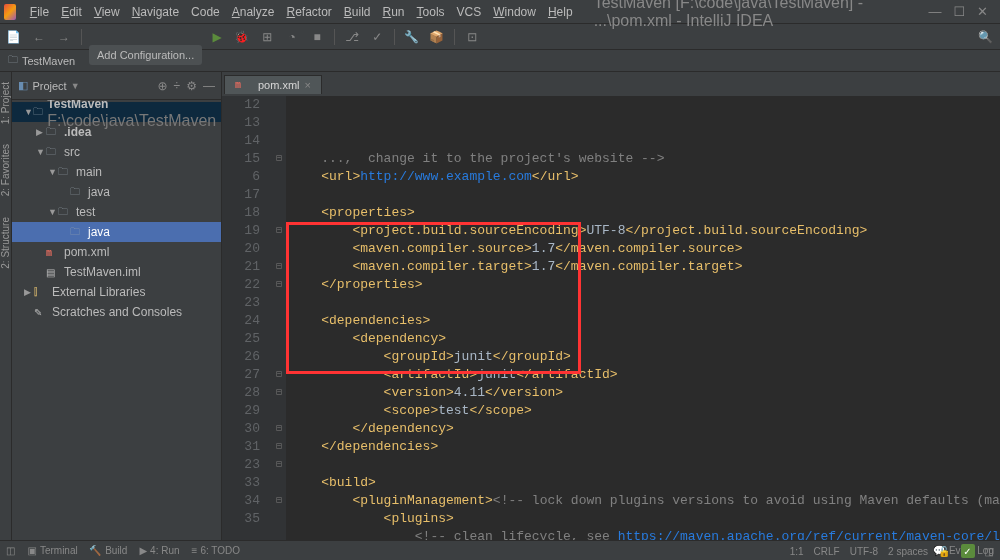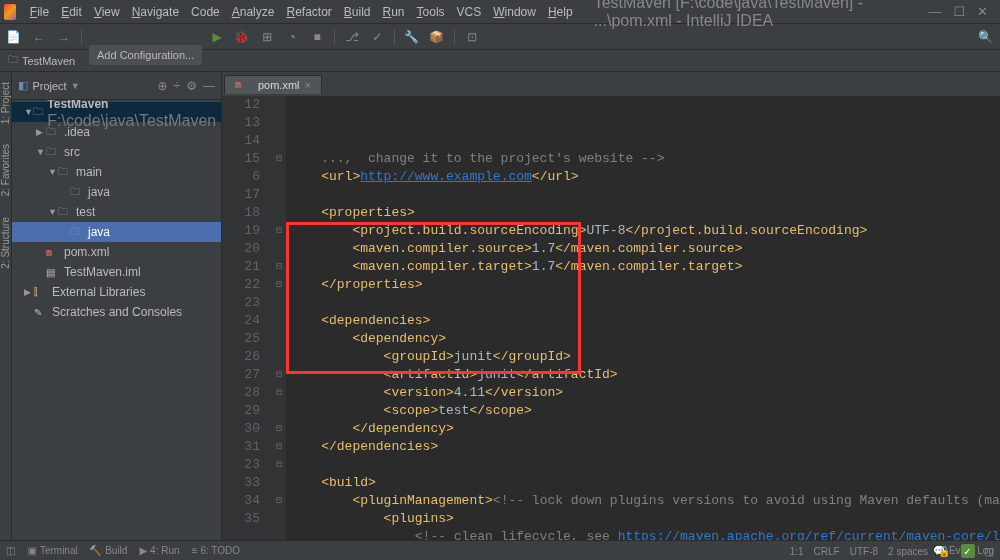--- a/index.html
+++ b/index.html
@@ -50,21 +50,21 @@
 .editor-content { flex: 1; display: flex; overflow: hidden; font-family: 'Consolas', 'Courier New', monospace; font-size: 13px; line-height: 18px; }
 .gutter { width: 50px; background: #313335; color: #606366; text-align: right; padding: 0 6px 0 0; overflow: hidden; }
 .gutter div { height: 18px; padding-right: 6px; }
 .fold-col { width: 14px; background: #313335; color: #666; text-align: center; font-size: 10px; }
 .fold-col div { height: 18px; }
 .code { flex: 1; background: #2b2b2b; overflow-x: auto; position: relative; white-space: pre; padding-left: 4px; }
 .code-line { height: 18px; }
 .tag { color: #e8bf6a; }
 .txt { color: #a9b7c6; }
 .cmt { color: #808080; }
-.link { color: #287bde; text-decoration: underline; }
+.link { color: #287bde; }
 .highlight-box { position: absolute; left: 0; top: 126px; width: 295px; height: 152px; border: 3px solid #ff3333; pointer-events: none; }
 .statusbar { height: 20px; background: #3c3f41; border-top: 1px solid #2b2b2b; display: flex; align-items: center; font-size: 10px; color: #888; padding: 0 6px; }
 .status-left { display: flex; gap: 12px; }
 .status-item { display: flex; align-items: center; gap: 3px; cursor: pointer; }
 .status-right { margin-left: auto; display: flex; gap: 10px; align-items: center; }
 .event-log { display: flex; align-items: center; gap: 3px; }
 .tick { width: 14px; height: 14px; background: #5b8b3c; border-radius: 2px; color: #fff; font-size: 10px; display:flex;align-items:center;justify-content:center; }
 .lock-icon { color: #888; }
 </style>
 </head>
@@ -147,21 +147,21 @@
     </div>
     <div class="tree" id="tree">
         <div class="tree-row pad0 selected">
           <span class="arrow">▼</span>
           <span class="icon folder">🗀</span>
           <span class="tree-label"><b style="font-weight: bold;">TestMaven</b><span class="path"> F:\code\java\TestMaven</span></span>
         </div>
         <div class="tree-row pad1">
           <span class="arrow">▶</span>
           <span class="icon folder">🗀</span>
-          <span class="tree-label"><b style="font-weight:normal">.idea</b></span>
+          <span class="tree-label"><b style="font-weight:bold">.idea</b></span>
         </div>
         <div class="tree-row pad1">
           <span class="arrow">▼</span>
           <span class="icon folder">🗀</span>
           <span class="tree-label"><b style="font-weight:normal">src</b></span>
         </div>
         <div class="tree-row pad2">
           <span class="arrow">▼</span>
           <span class="icon folder">🗀</span>
           <span class="tree-label"><b style="font-weight:normal">main</b></span>

